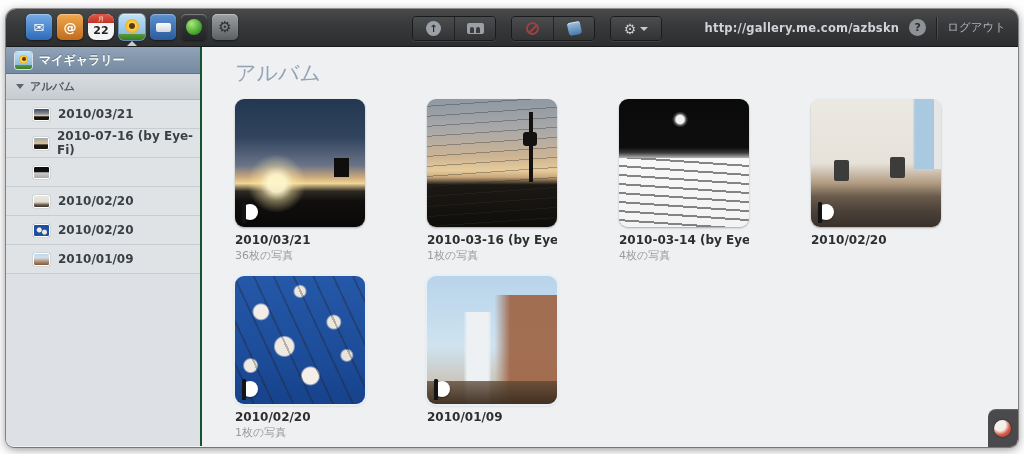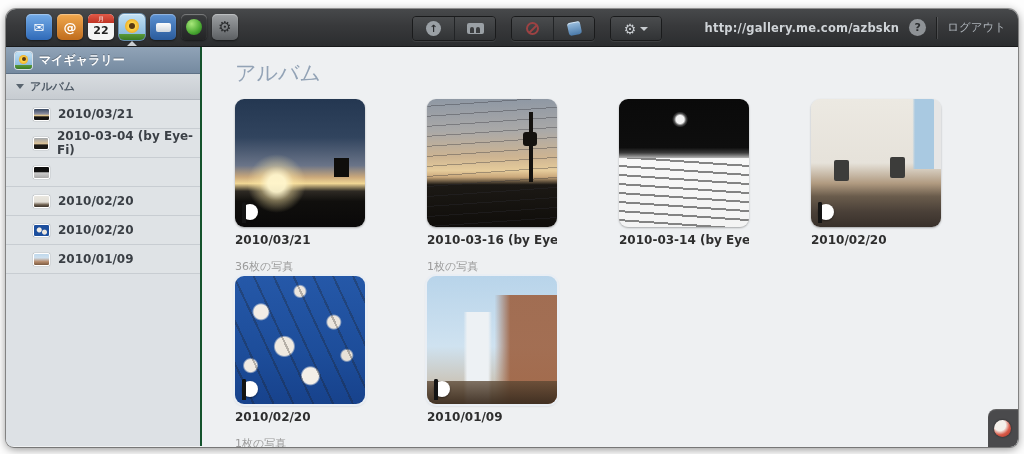--- a/index.html
+++ b/index.html
@@ -14,21 +14,21 @@
   .toolbar { position:relative; height:38px;
     background:linear-gradient(180deg,#47494b 0%,#38393b 45%,#2b2d2f 100%);
     border-bottom:1px solid #191a1b; }
   .apps { position:absolute; left:20px; top:5px; display:flex; gap:5px; }
   .app { width:26px; height:26px; border-radius:5px; position:relative;
     display:flex; align-items:center; justify-content:center;
     box-shadow:inset 0 1px 1px rgba(255,255,255,.35), 0 1px 2px rgba(0,0,0,.5); }
   .app .glyph { color:#fff; font-size:13px; font-weight:bold; line-height:1; }
   .app-mail { background:linear-gradient(#74ace8,#2f6ab8); }
   .app-contacts { background:linear-gradient(#f2a94e,#bf6c1d); }
-  .app-calendar { background:#f4f4f4; flex-direction:column; overflow:hidden; }
+  .app-calendar { background:#f4f4f4; flex-direction:column; overflow:hidden;border-radius:8px; }
   .cal-top { width:100%; height:9px; background:linear-gradient(#e05a48,#c03324);
     color:#fff; font-size:6px; line-height:9px; text-align:center; }
   .cal-day { flex:1; color:#222; font-size:11px; font-weight:bold; line-height:15px; }
   .app-gallery { background:linear-gradient(#c2e1f5,#7db2d9); overflow:hidden;
     box-shadow:inset 0 1px 1px rgba(255,255,255,.5), 0 0 0 1px rgba(120,170,210,.8), 0 1px 2px rgba(0,0,0,.5); }
   .flower-petals { position:absolute; left:6px; top:5px; width:14px; height:14px;
     border-radius:50%; background:radial-gradient(#ffd94e 30%,#f0b02a 70%); }
   .flower-center { position:absolute; left:10px; top:9px; width:6px; height:6px;
     border-radius:50%; background:#5a3a12; }
   .flower-leaves { position:absolute; left:0; bottom:0; width:100%; height:6px;
@@ -105,21 +105,21 @@
   .main { flex:1; position:relative; background:#eef0f2; }
   .main-title { position:absolute; left:33px; top:12px; font-size:21px; color:#93a3b6; }
   .grid { position:absolute; left:33px; top:52px; display:grid;
     grid-template-columns:repeat(4,130px); column-gap:62px; }
   .cell { height:177px; }
   .thumb { width:130px; height:128px; border-radius:9px; position:relative; overflow:hidden;
     box-shadow:0 1px 2px rgba(0,0,0,.3); }
   .thumb.framed { box-shadow:0 0 0 2px #e9eef4, 0 1px 3px rgba(0,0,0,.35); }
   .alb-title { margin-top:6px; font-size:12px; font-weight:bold; color:#2e2e2e;
     white-space:nowrap; overflow:hidden; }
-  .alb-count { margin-top:12px; font-size:11px; color:#9b9b9b; }
+  .alb-count { margin-top:1px; font-size:11px; color:#9b9b9b; }
   .lock-badge { position:absolute; left:7px; bottom:7px; width:16px; height:16px; z-index:3;
     border-radius:50%; background:#fff; box-shadow:0 1px 2px rgba(0,0,0,.45); }
   .lock-shackle { width:7px; height:6px; border:2px solid #141414; border-bottom:none;
     border-radius:4px 4px 0 0; margin:2px auto 0; }
   .lock-body { width:9px; height:6px; background:#141414; border-radius:1px; margin:0 auto; }
 
   
   .p1 { background:
     radial-gradient(circle at 32% 66%, rgba(255,246,205,.95) 0 7%, rgba(255,234,170,.45) 14%, transparent 24%),
     linear-gradient(180deg,#243751 0%,#31445e 30%,#6a7488 52%,#caa87b 61%,#f0d694 66%,#2e2a24 72%,#100f0d 80%,#0a0909 100%); }
@@ -249,21 +249,21 @@
       <div class="sb-section">
         <span class="tri-down"></span>
         <span class="sb-section-label">アルバム</span>
       </div>
       <div class="sb-item">
         <span class="mini m1"></span>
         <span class="sb-item-label">2010/03/21</span>
       </div>
       <div class="sb-item">
         <span class="mini m2"></span>
-        <span class="sb-item-label">2010-03-04 (by Eye-Fi)</span>
+        <span class="sb-item-label">2010-07-16 (by Eye-Fi)</span>
       </div>
       <div class="sb-item">
         <span class="mini m3"></span>
       </div>
       <div class="sb-item">
         <span class="mini m4"></span>
         <span class="sb-item-label">2010/02/20</span>
       </div>
       <div class="sb-item">
         <span class="mini m5"></span>
@@ -292,20 +292,21 @@
 
         <div class="cell">
           <div class="thumb p2"></div>
           <div class="alb-title">2010-03-16 (by Eye…</div>
           <div class="alb-count">1枚の写真</div>
         </div>
 
         <div class="cell">
           <div class="thumb p3"></div>
           <div class="alb-title">2010-03-14 (by Eye…</div>
+          <div class="alb-count">4枚の写真</div>
         </div>
 
         <div class="cell">
           <div class="thumb p4">
             <span class="lock-badge">
               <span class="lock-shackle"></span><span class="lock-body"></span>
             </span>
           </div>
           <div class="alb-title">2010/02/20</div>
         </div>

